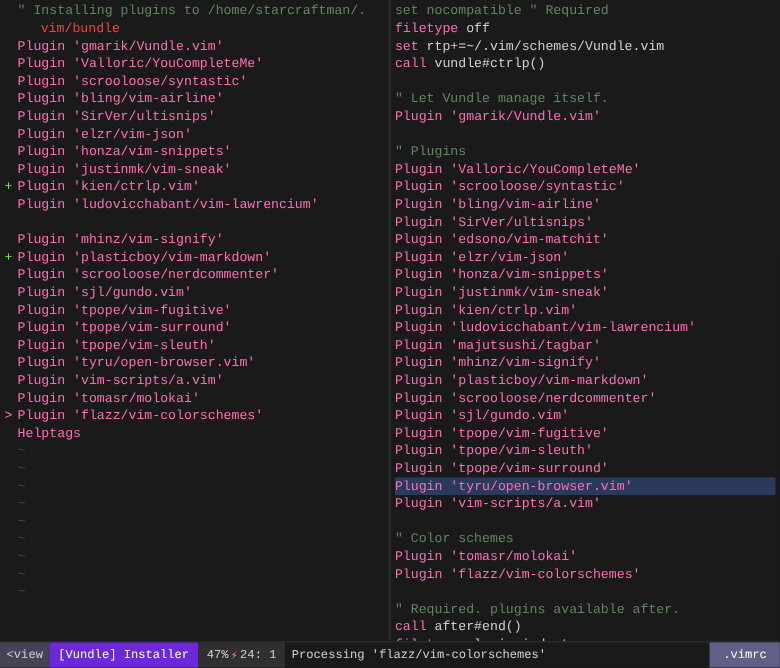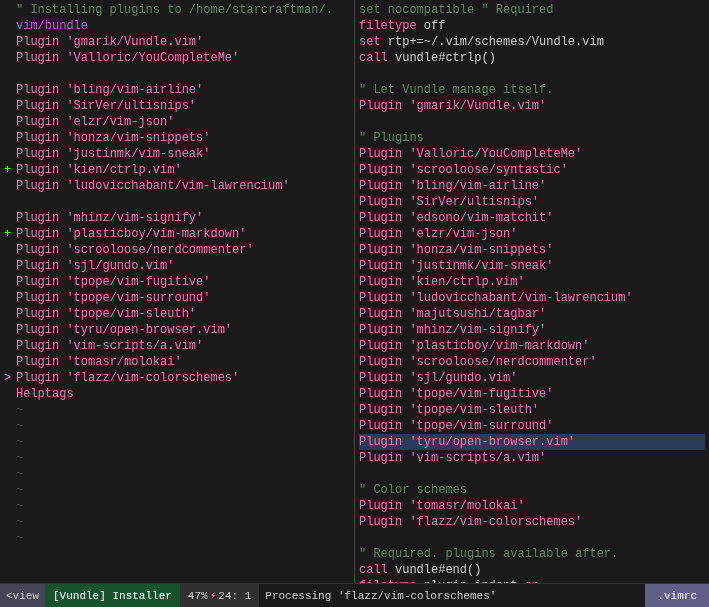--- a/index.html
+++ b/index.html
@@ -67,21 +67,21 @@
       background: #444455;
       color: #d0d0d0;
       padding: 0 6px;
       height: 100%;
       display: flex;
       align-items: center;
       font-size: 11px;
     }
 
     .status-vundle {
-      background: #14532d;
+      background: #6d28d9;
       color: #ffffff;
       padding: 4px 8px;
       height: 100%;
       display: flex;
       align-items: center;
       font-size: 11px;
     }
 
     .status-percent {
       background: #303030;
@@ -119,24 +119,24 @@
 </head>
 <body>
 
 <div class="editor-container">
   <div class="editor-panes">
 
     <div class="pane pane-left">
 
       <div id="left-lines">
           <div class="code-line"><span style="width: 12px; display: inline-block; flex-shrink: 0;"> </span><span style="color: rgb(95, 135, 95);">" Installing plugins to /home/starcraftman/.</span></div>
-          <div class="code-line"><span style="width: 12px; display: inline-block; flex-shrink: 0;"> </span><span style="color: #d946ef;">vim/bundle</span></div>
+          <div class="code-line"><span style="width: 12px; display: inline-block; flex-shrink: 0;"> </span><span style="color: #ef4444; margin-left: 21px;">vim/bundle</span></div>
           <div class="code-line"><span style="width: 12px; display: inline-block; flex-shrink: 0;"> </span><span><span style="color: rgb(255, 110, 180);">Plugin </span><span style="color: rgb(255, 110, 180);">'gmarik/Vundle.vim'</span></span></div>
           <div class="code-line"><span style="width: 12px; display: inline-block; flex-shrink: 0;"> </span><span><span style="color: rgb(255, 110, 180);">Plugin </span><span style="color: rgb(255, 110, 180);">'Valloric/YouCompleteMe'</span></span></div>
-          <div class="code-line"><span style="width: 12px; display: inline-block; flex-shrink: 0;"> </span></div>
+          <div class="code-line"><span style="width: 12px; display: inline-block; flex-shrink: 0;"> </span><span><span style="color: rgb(255, 110, 180);">Plugin </span><span style="color: rgb(255, 110, 180);">'scrooloose/syntastic'</span></span></div>
           <div class="code-line"><span style="width: 12px; display: inline-block; flex-shrink: 0;"> </span><span><span style="color: rgb(255, 110, 180);">Plugin </span><span style="color: rgb(255, 110, 180);">'bling/vim-airline'</span></span></div>
           <div class="code-line"><span style="width: 12px; display: inline-block; flex-shrink: 0;"> </span><span><span style="color: rgb(255, 110, 180);">Plugin </span><span style="color: rgb(255, 110, 180);">'SirVer/ultisnips'</span></span></div>
           <div class="code-line"><span style="width: 12px; display: inline-block; flex-shrink: 0;"> </span><span><span style="color: rgb(255, 110, 180);">Plugin </span><span style="color: rgb(255, 110, 180);">'elzr/vim-json'</span></span></div>
           <div class="code-line"><span style="width: 12px; display: inline-block; flex-shrink: 0;"> </span><span><span style="color: rgb(255, 110, 180);">Plugin </span><span style="color: rgb(255, 110, 180);">'honza/vim-snippets'</span></span></div>
           <div class="code-line"><span style="width: 12px; display: inline-block; flex-shrink: 0;"> </span><span><span style="color: rgb(255, 110, 180);">Plugin </span><span style="color: rgb(255, 110, 180);">'justinmk/vim-sneak'</span></span></div>
           <div class="code-line"><span style="width: 12px; display: inline-block; flex-shrink: 0; color: rgb(105, 255, 71);">+</span><span><span style="color: rgb(255, 110, 180);">Plugin </span><span style="color: rgb(255, 110, 180);">'kien/ctrlp.vim'</span></span></div>
           <div class="code-line"><span style="width: 12px; display: inline-block; flex-shrink: 0;"> </span><span><span style="color: rgb(255, 110, 180);">Plugin </span><span style="color: rgb(255, 110, 180);">'ludovicchabant/vim-lawrencium'</span></span></div>
           <div class="code-line"><span style="width: 12px; display: inline-block; flex-shrink: 0;"> </span></div>
           <div class="code-line"><span style="width: 12px; display: inline-block; flex-shrink: 0;"> </span><span><span style="color: rgb(255, 110, 180);">Plugin </span><span style="color: rgb(255, 110, 180);">'mhinz/vim-signify'</span></span></div>
           <div class="code-line"><span style="width: 12px; display: inline-block; flex-shrink: 0; color: rgb(105, 255, 71);">+</span><span><span style="color: rgb(255, 110, 180);">Plugin </span><span style="color: rgb(255, 110, 180);">'plasticboy/vim-markdown'</span></span></div>
@@ -192,21 +192,21 @@
           <div class="code-line"><span style="color: rgb(255, 110, 180);">Plugin </span><span style="color: rgb(255, 110, 180);">'tpope/vim-sleuth'</span></div>
           <div class="code-line"><span style="color: rgb(255, 110, 180);">Plugin </span><span style="color: rgb(255, 110, 180);">'tpope/vim-surround'</span></div>
           <div class="code-line" style="background: rgb(42, 58, 90);"><span style="color: rgb(255, 110, 180);">Plugin </span><span style="color: rgb(255, 110, 180);">'tyru/open-browser.vim'</span></div>
           <div class="code-line"><span style="color: rgb(255, 110, 180);">Plugin </span><span style="color: rgb(255, 110, 180);">'vim-scripts/a.vim'</span></div>
           <div class="code-line"> </div>
           <div class="code-line"><span style="color: rgb(95, 135, 95);">" Color schemes</span></div>
           <div class="code-line"><span style="color: rgb(255, 110, 180);">Plugin </span><span style="color: rgb(255, 110, 180);">'tomasr/molokai'</span></div>
           <div class="code-line"><span style="color: rgb(255, 110, 180);">Plugin </span><span style="color: rgb(255, 110, 180);">'flazz/vim-colorschemes'</span></div>
           <div class="code-line"> </div>
           <div class="code-line"><span style="color: rgb(95, 135, 95);">" Required. plugins available after.</span></div>
-          <div class="code-line"><span style="color: rgb(255, 110, 180);">call</span><span style="color: rgb(208, 208, 208);"> vundle#end()</span></div>
+          <div class="code-line"><span style="color: rgb(255, 110, 180);">call</span><span style="color: rgb(208, 208, 208);"> after#end()</span></div>
           <div class="code-line"><span style="color: rgb(255, 110, 180);">filetype</span><span style="color: rgb(208, 208, 208);"> plugin indent </span><span style="color: rgb(255, 110, 180);">on</span></div>
         </div>
     </div>
 
   </div>
 
   <div class="status-bar">
     <div class="status-left">
       <div class="status-view">&lt;view</div>
       <div class="status-vundle">[Vundle] Installer</div>

